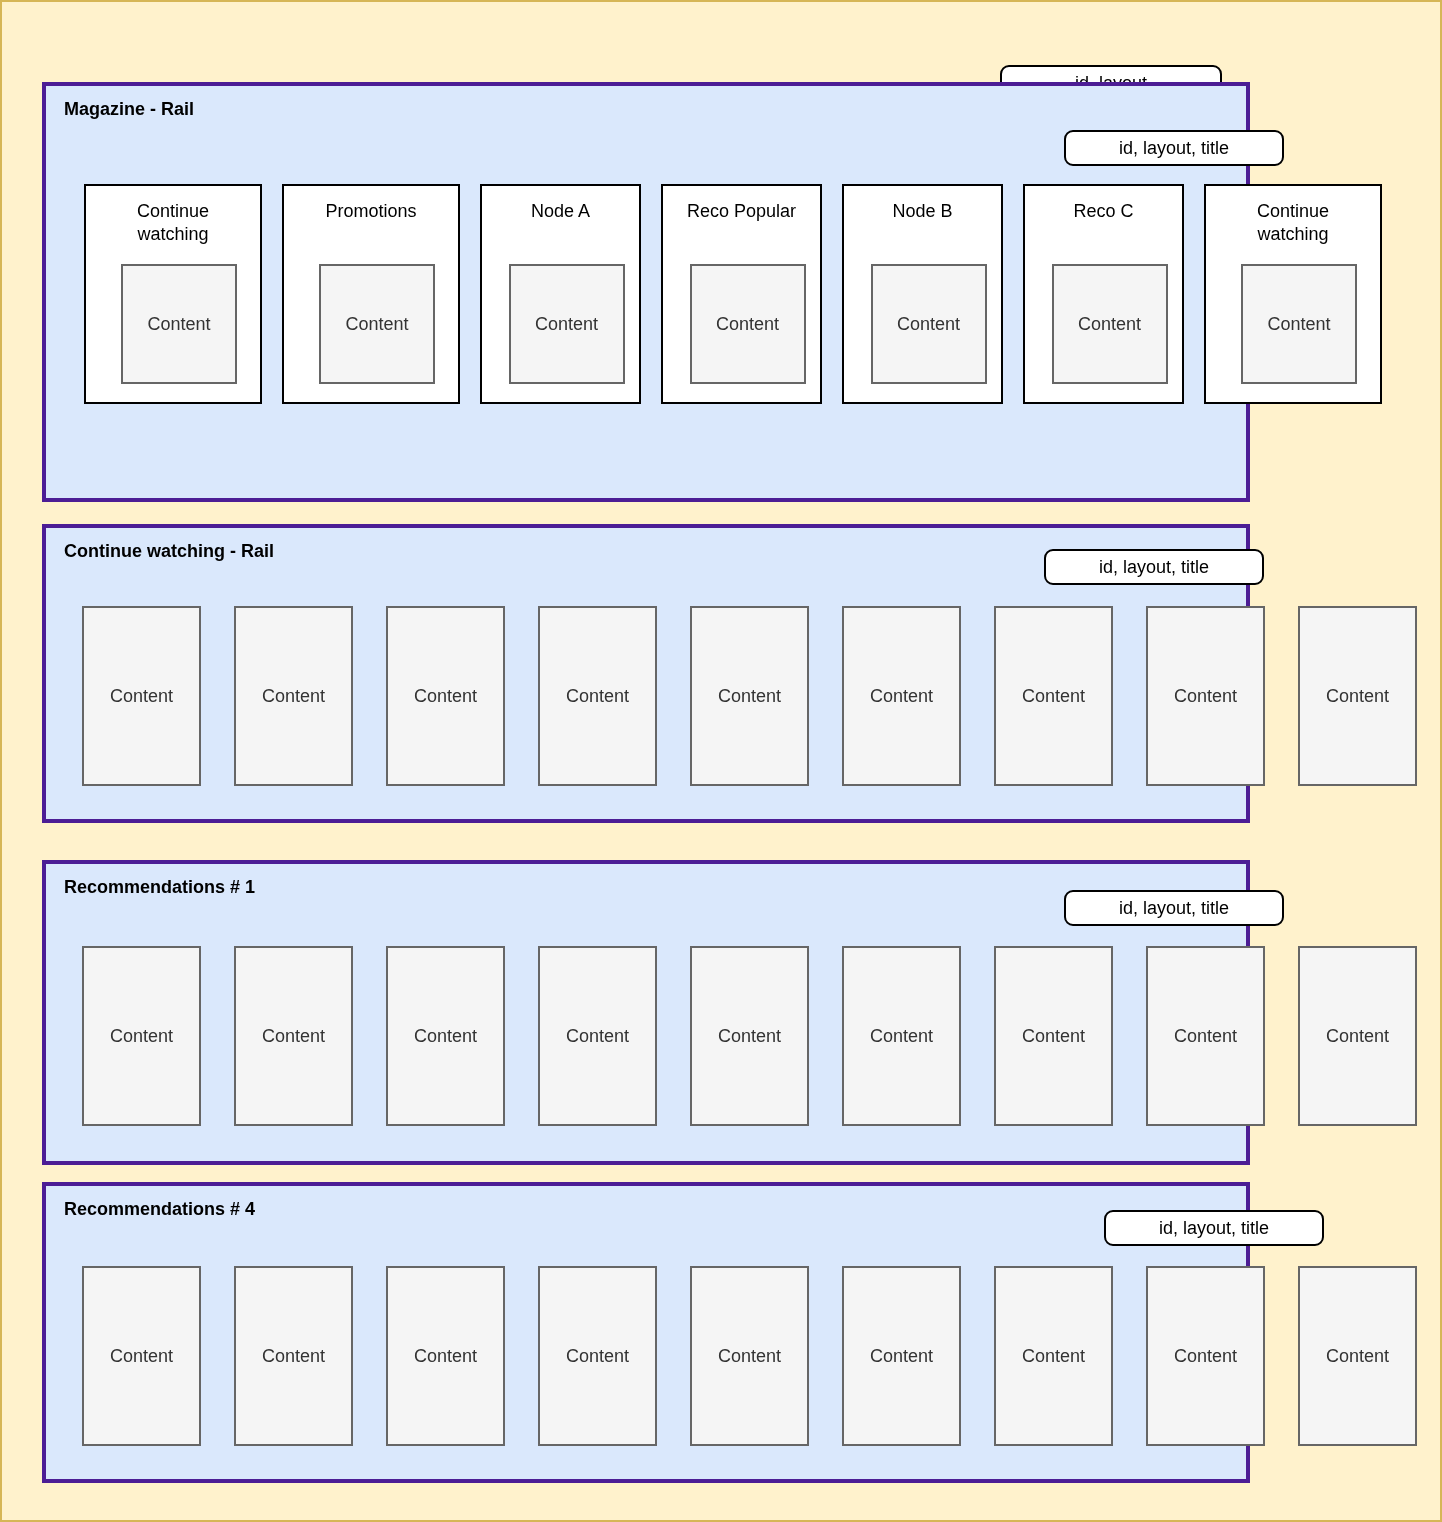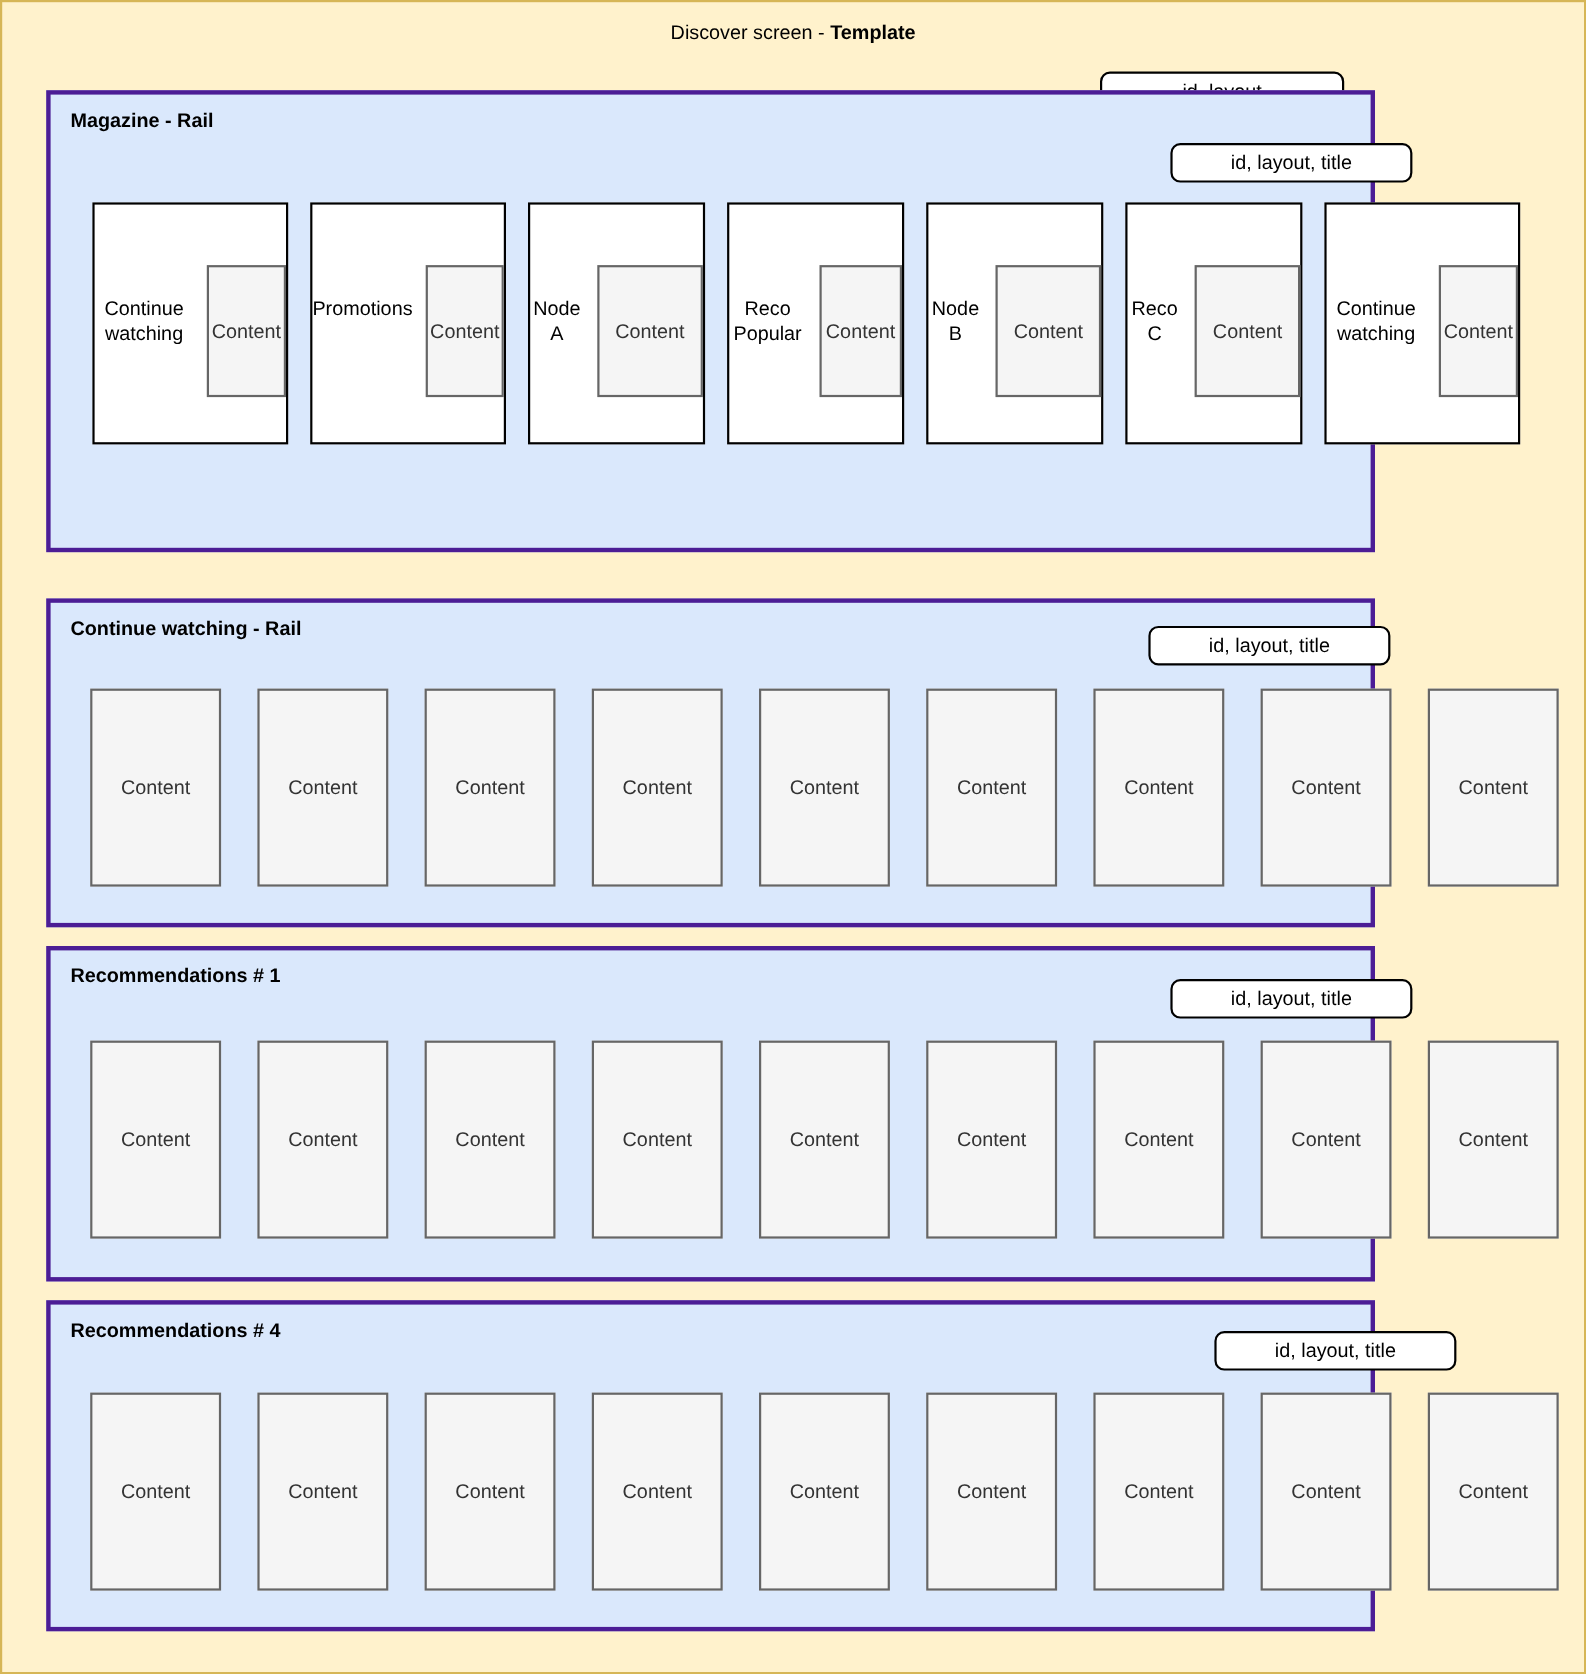--- a/index.html
+++ b/index.html
@@ -40,21 +40,21 @@
   .badge-top { left: 998px; top: 23px; width: 222px; margin-top: 40px; }
 
   .section {
     position: absolute;
     left: 40px;
     width: 1208px;
     background: #DAE8FC;
     border: 4px solid #4c1d95;
   }
   #section-magazine          { top: 80px;   height: 420px; }
-  #section-continue-watching { top: 542px;  height: 299px; }
+  #section-continue-watching { top: 522px;  height: 299px; }
   #section-recommendations-1 { top: 858px;  height: 305px; }
   #section-recommendations-2 { top: 1180px; height: 301px; }
 
   .section-title {
     position: absolute;
     left: 18px;
     top: 13px;
     font-weight: bold;
     white-space: nowrap;
   }
@@ -70,21 +70,21 @@
     top: 98px;
     display: flex;
     gap: 20px;
     align-items: flex-start;
   }
   .card {
     height: 220px;
     background: #FFFFFF;
     border: 2px solid #000000;
     display: flex;
-    flex-direction: row;
+    flex-direction: column;
     align-items: center;
     padding-top: 14px;
   }
   .card-wide   { width: 178px; }
   .card-narrow { width: 161px; }
   .card-title {
     max-width: 132px;
     height: 64px;
     text-align: center;
     line-height: 1.3;
@@ -110,21 +110,20 @@
   #section-continue-watching .boxes-row { top: 78px; }
   #section-recommendations-1 .boxes-row { top: 82px; }
   #section-recommendations-2 .boxes-row { top: 80px; }
   .boxes-row .content-box { width: 119px; height: 180px; }
 </style>
 </head>
 <body>
 
 <div class="canvas">
 
-  <div class="page-title"><span>Discover screen - </span><span class="title-bold">Template</span></div>
 
   <div class="badge badge-top">id, layout</div>
 
   <div class="section" id="section-magazine">
     <div class="section-title">Magazine - Rail</div>
     <div class="badge">id, layout, title</div>
     <div class="cards-row">
       <div class="card card-wide">
         <div class="card-title">Continue watching</div>
         <div class="content-box">Content</div>

